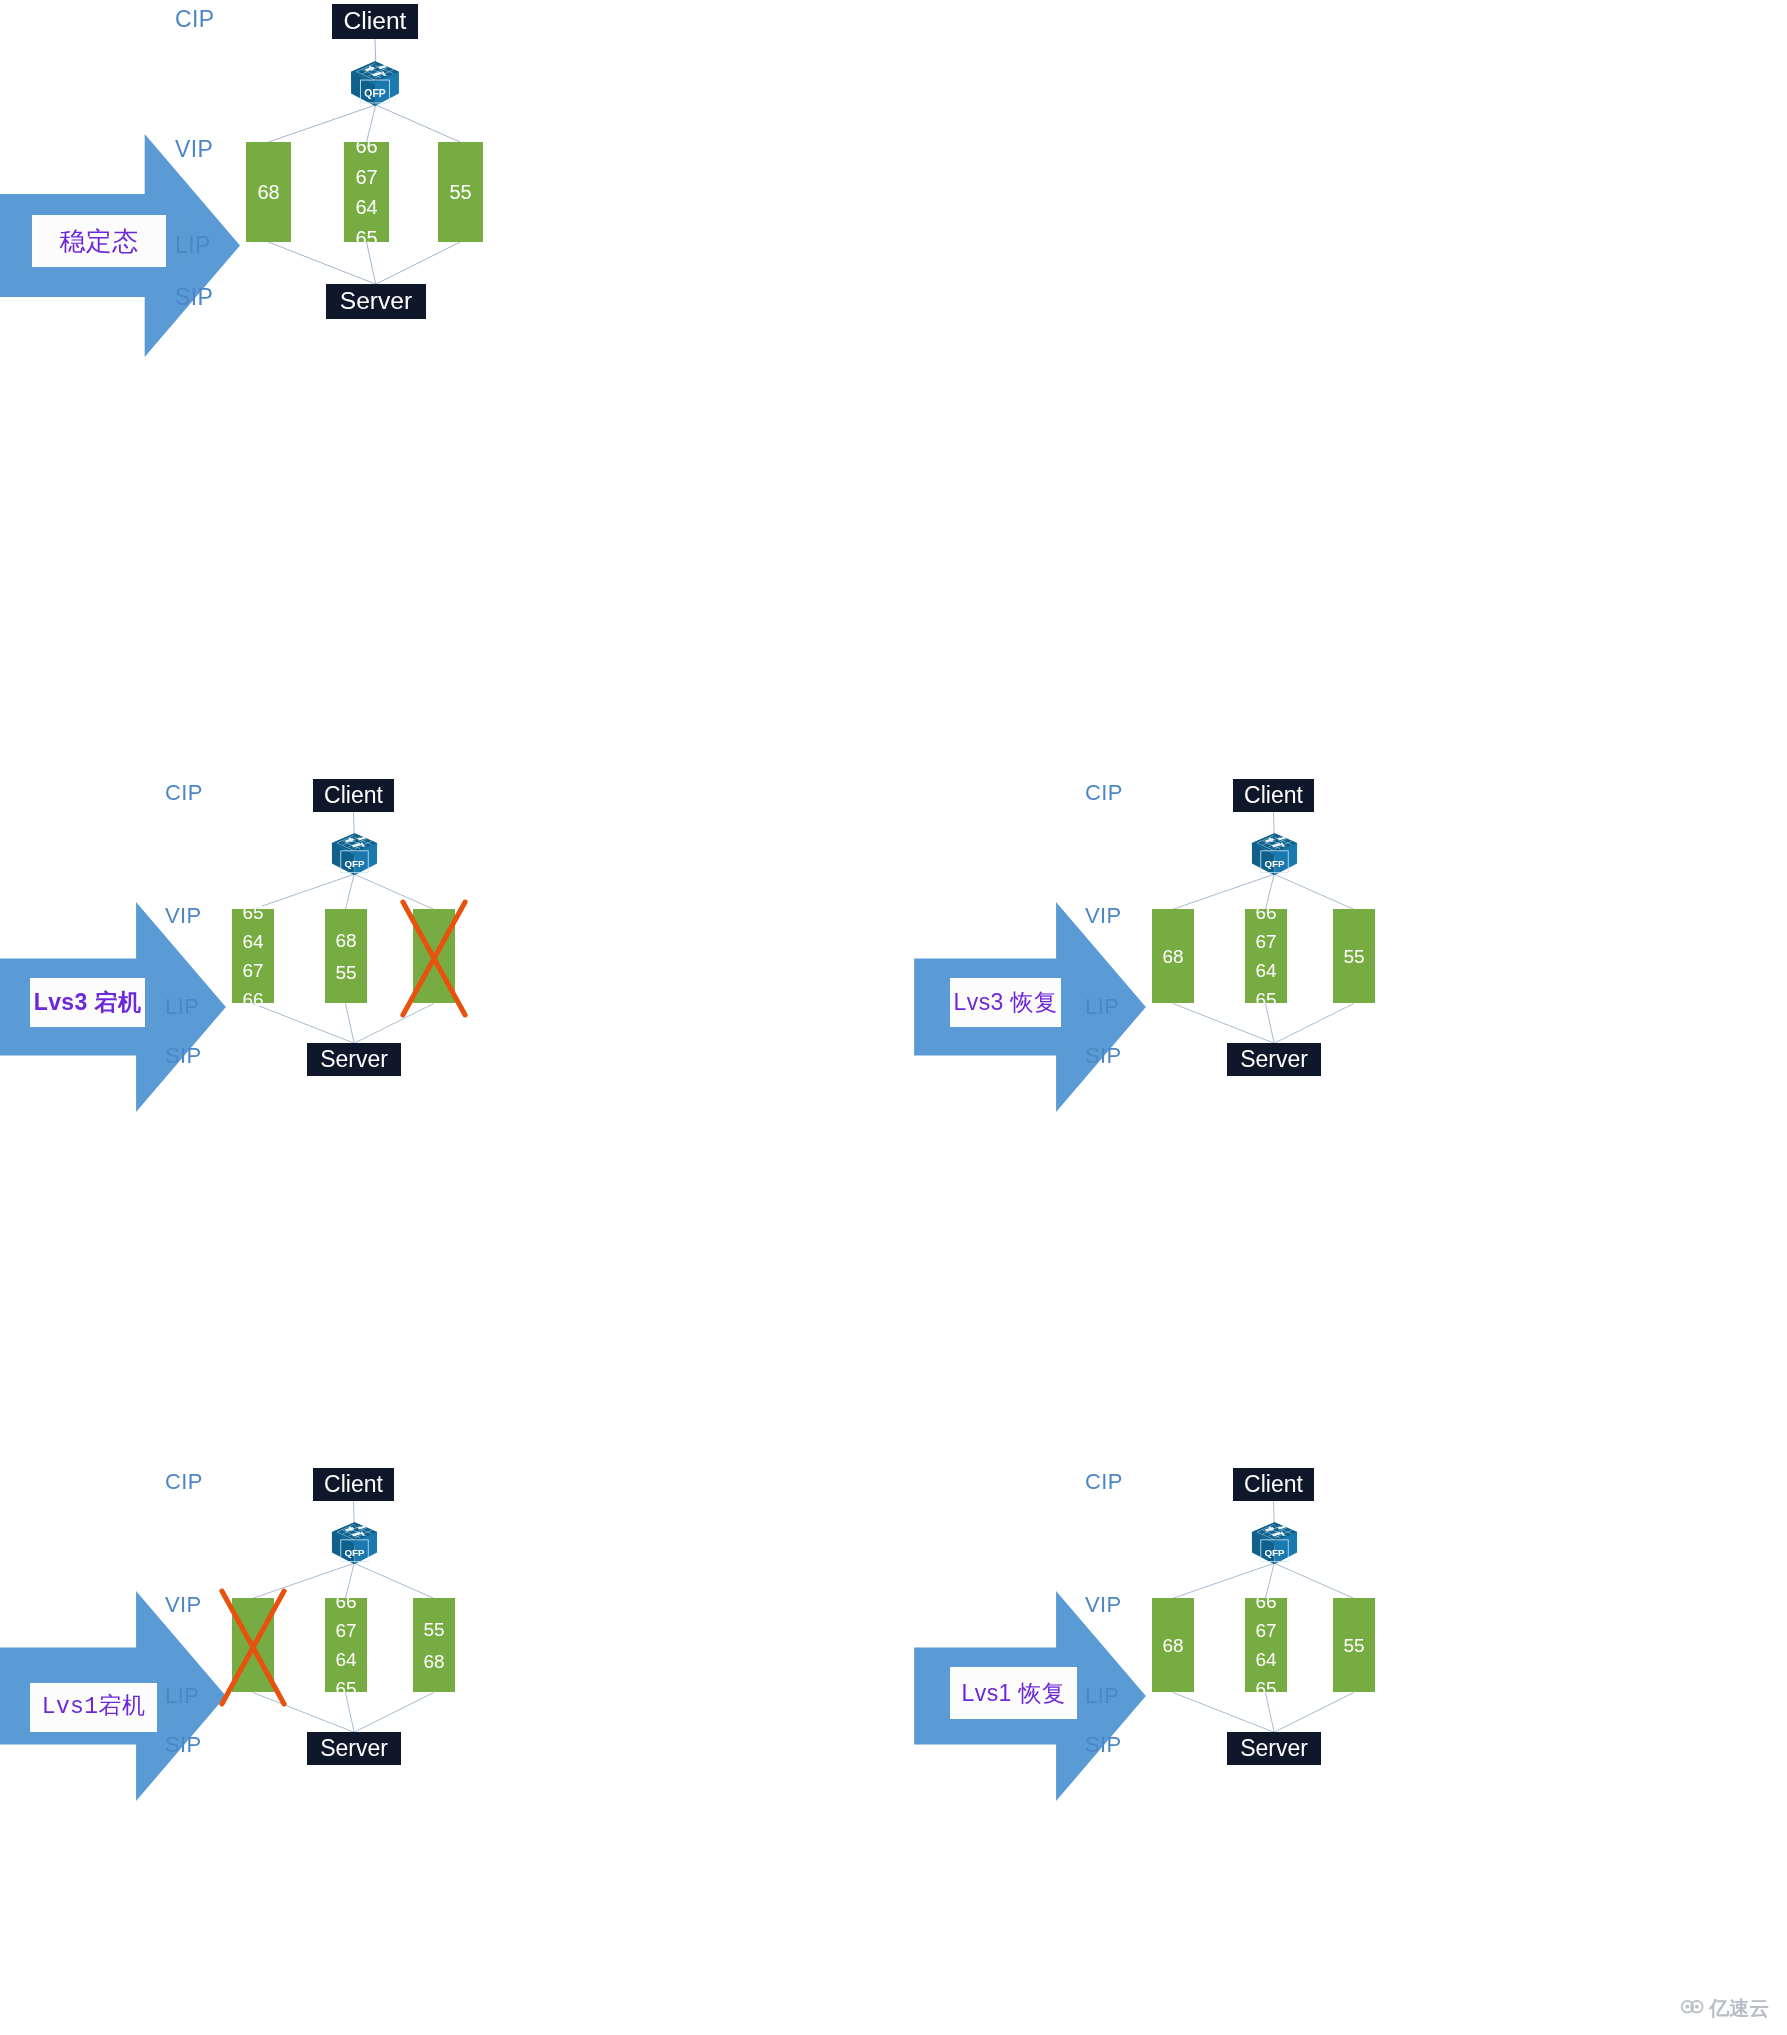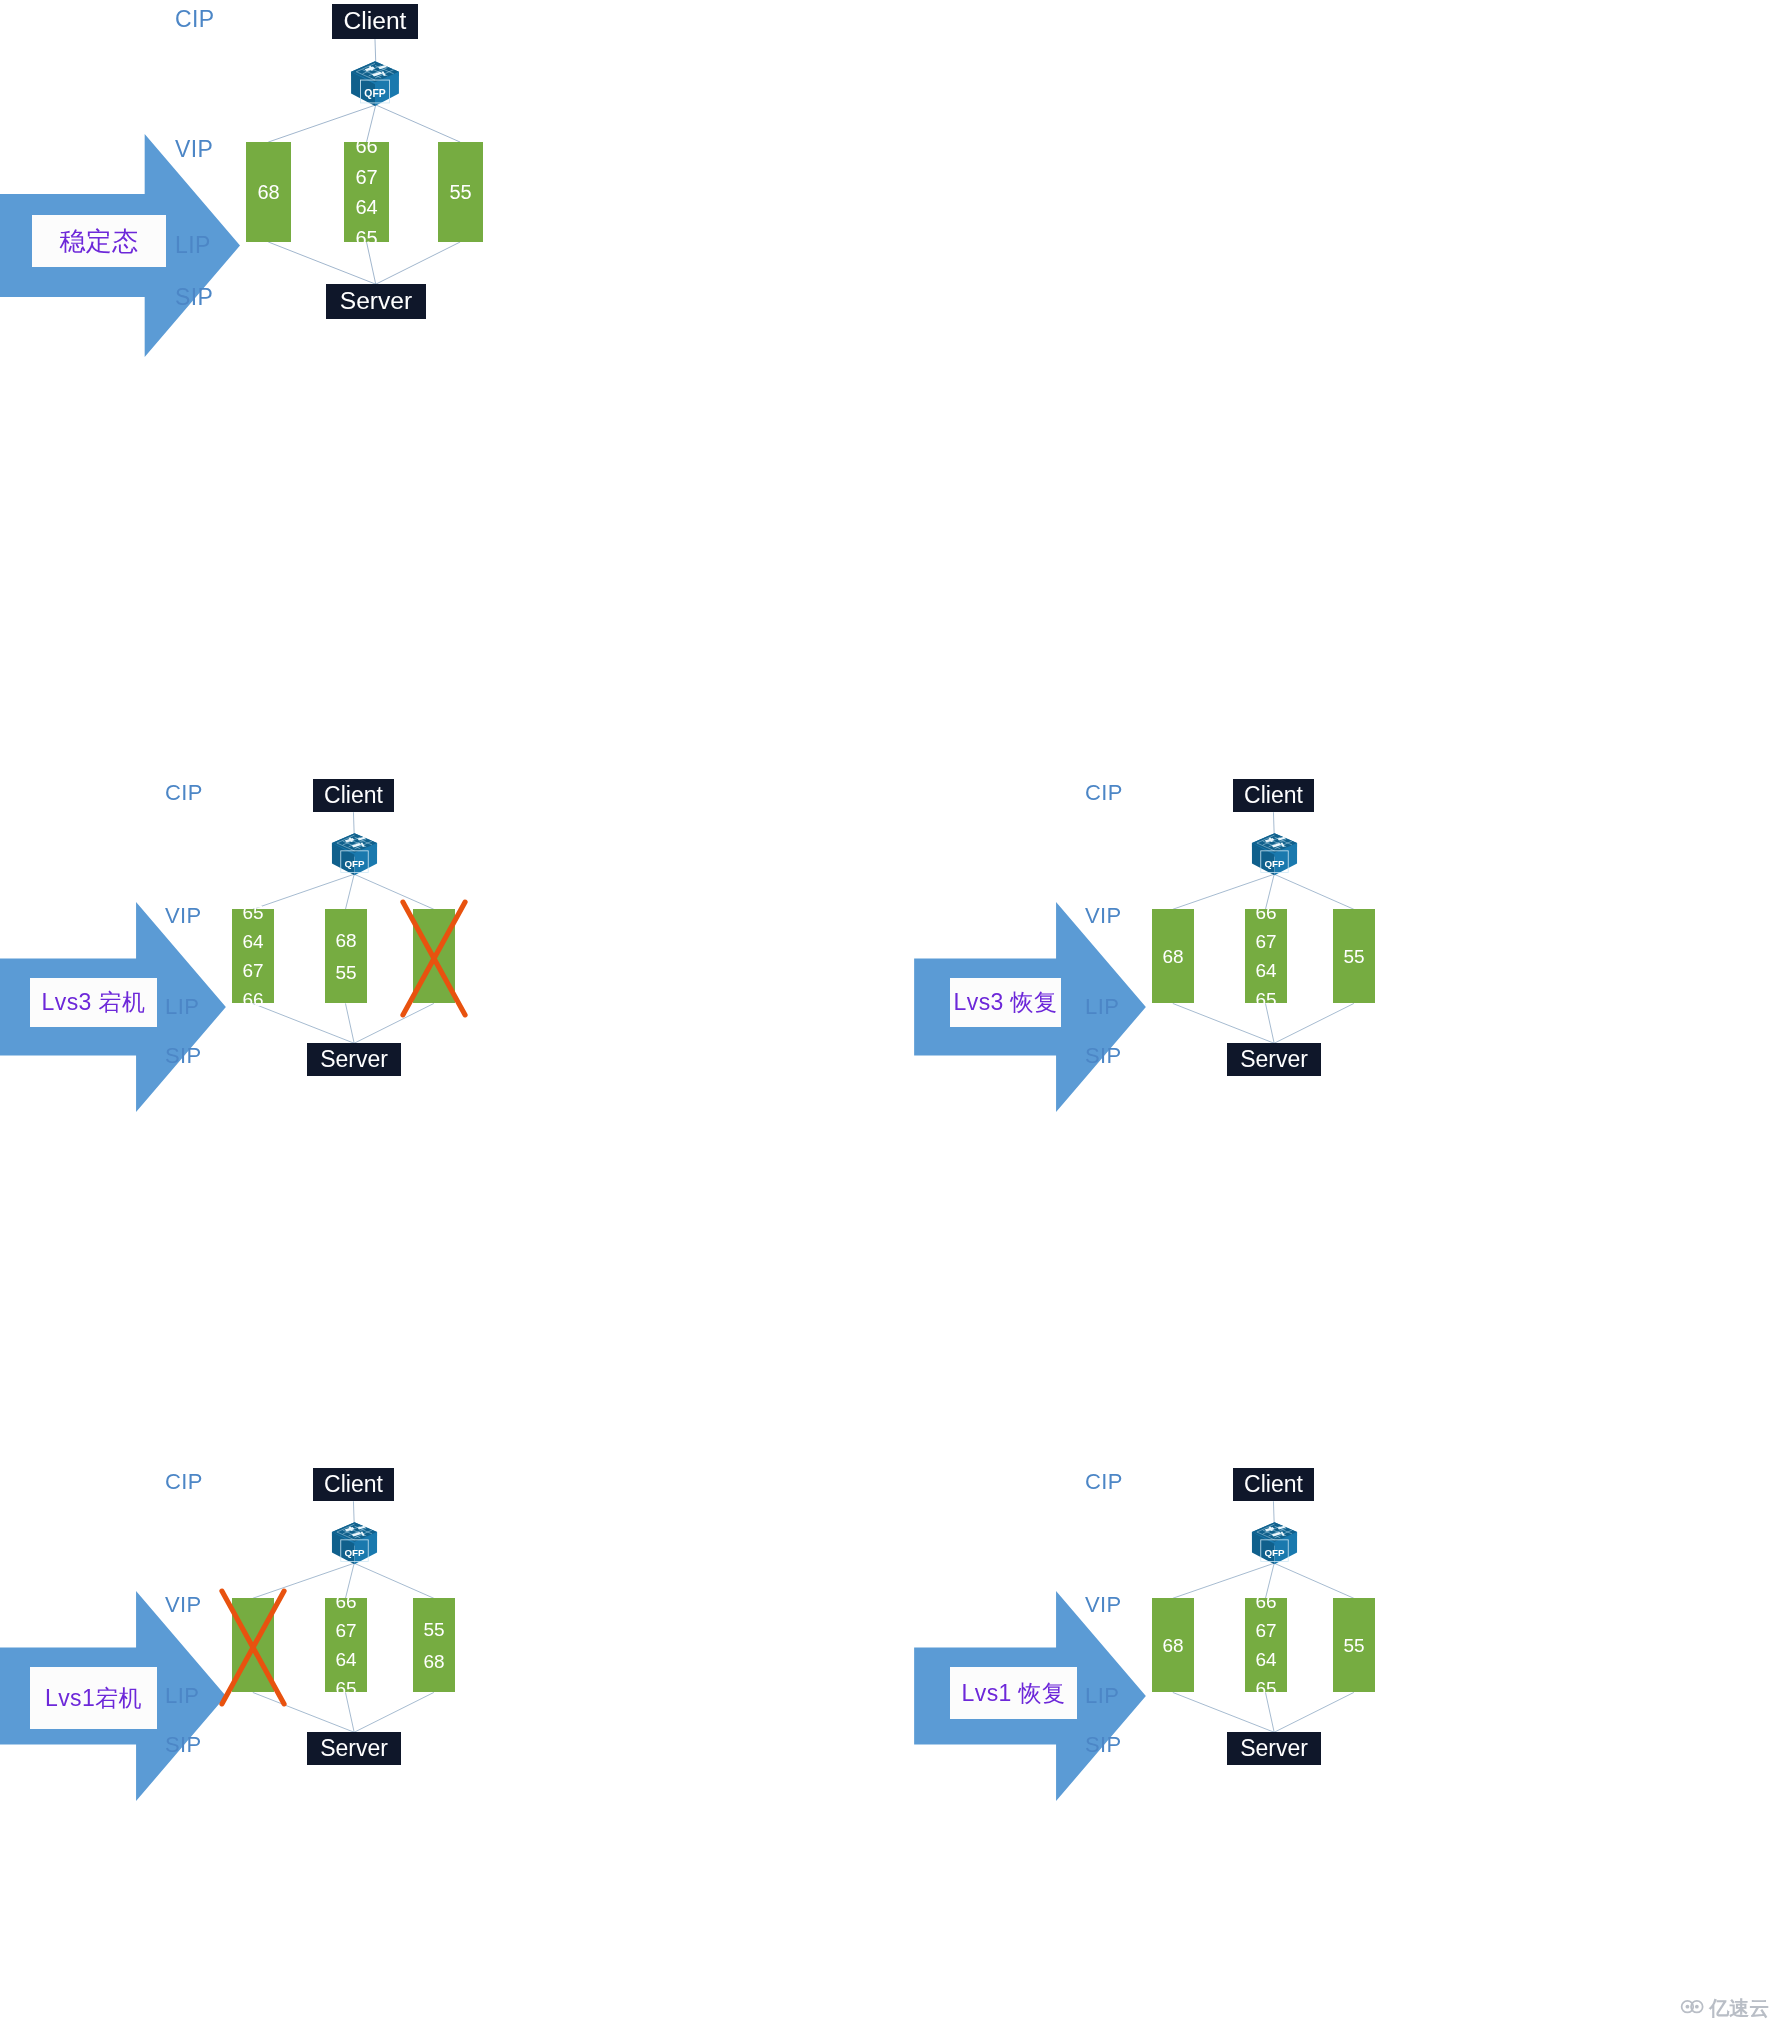--- a/index.html
+++ b/index.html
@@ -118,22 +118,22 @@
         <line x1="489" y1="136.6" x2="477" y2="185"></line>
         <line x1="477" y1="315" x2="489" y2="370"></line>
         <line x1="489" y1="136.6" x2="599" y2="185"></line>
         <line x1="599" y1="315" x2="489" y2="370"></line>
       </g>
            </svg><div class="arrow" style="left:-5.8px;top:127px;">
              <svg width="232" height="210" viewBox="0 0 320 290">
                <polygon points="0,78 196,78 196,0 320,145 196,290 196,212 0,212" fill="#5B9BD5"></polygon>
              </svg>
            </div><div class="arrow-label" style="left:30px;top:203px;
-                       width:127px;height:49px;
-                       font-size:23px;">Lvs3 宕机</div><div class="tier-label" style="left:165px;top:7.2px;
+                       width:115px;height:49px;
+                       font-size:23px;font-weight:bold;">Lvs3 宕机</div><div class="tier-label" style="left:165px;top:7.2px;
                          font-size:22px;">CIP</div><div class="tier-label" style="left:165px;top:130px;
                          font-size:22px;">VIP</div><div class="tier-label" style="left:165px;top:221px;
                          font-size:22px;">LIP</div><div class="tier-label" style="left:165px;top:270px;
                          font-size:22px;">SIP</div><div class="nodebox" style="left:313px;top:3.6px;
                        width:81px;height:33px;
                        font-size:23px;">Client</div><div class="router" style="left:330px;top:57px;">
              <svg width="49" height="47" viewBox="0 0 100 95">
     <polygon points="50,2 96,22 96,30 50,50 4,30 4,22" fill="#1A79AE"></polygon>
     <polygon points="50,2 96,22 50,42 4,22" fill="#10608C"></polygon>
     <g stroke="#BFE2F2" stroke-width="1.1" opacity=".85" fill="none">
@@ -245,23 +245,23 @@
         <line x1="349" y1="315" x2="489" y2="370"></line>
         <line x1="489" y1="136.6" x2="477" y2="185"></line>
         <line x1="477" y1="315" x2="489" y2="370"></line>
         <line x1="489" y1="136.6" x2="599" y2="185"></line>
         <line x1="599" y1="315" x2="489" y2="370"></line>
       </g>
            </svg><div class="arrow" style="left:-5.8px;top:127px;">
              <svg width="232" height="210" viewBox="0 0 320 290">
                <polygon points="0,78 196,78 196,0 320,145 196,290 196,212 0,212" fill="#5B9BD5"></polygon>
              </svg>
-           </div><div class="arrow-label" style="left:30px;top:203px;
-                       width:127px;height:62px;
-                       font-size:23px;">Lvs1宕机</div><div class="tier-label" style="left:165px;top:7.2px;
+           </div><div class="arrow-label" style="left:30px;top:219px;
+                       width:127px;height:49px;
+                       font-size:23px;font-family:Liberation Mono, monospace;">Lvs1宕机</div><div class="tier-label" style="left:165px;top:7.2px;
                          font-size:22px;">CIP</div><div class="tier-label" style="left:165px;top:130px;
                          font-size:22px;">VIP</div><div class="tier-label" style="left:165px;top:221px;
                          font-size:22px;">LIP</div><div class="tier-label" style="left:165px;top:270px;
                          font-size:22px;">SIP</div><div class="nodebox" style="left:313px;top:3.6px;
                        width:81px;height:33px;
                        font-size:23px;">Client</div><div class="router" style="left:330px;top:57px;">
              <svg width="49" height="47" viewBox="0 0 100 95">
     <polygon points="50,2 96,22 96,30 50,50 4,30 4,22" fill="#1A79AE"></polygon>
     <polygon points="50,2 96,22 50,42 4,22" fill="#10608C"></polygon>
     <g stroke="#BFE2F2" stroke-width="1.1" opacity=".85" fill="none">

